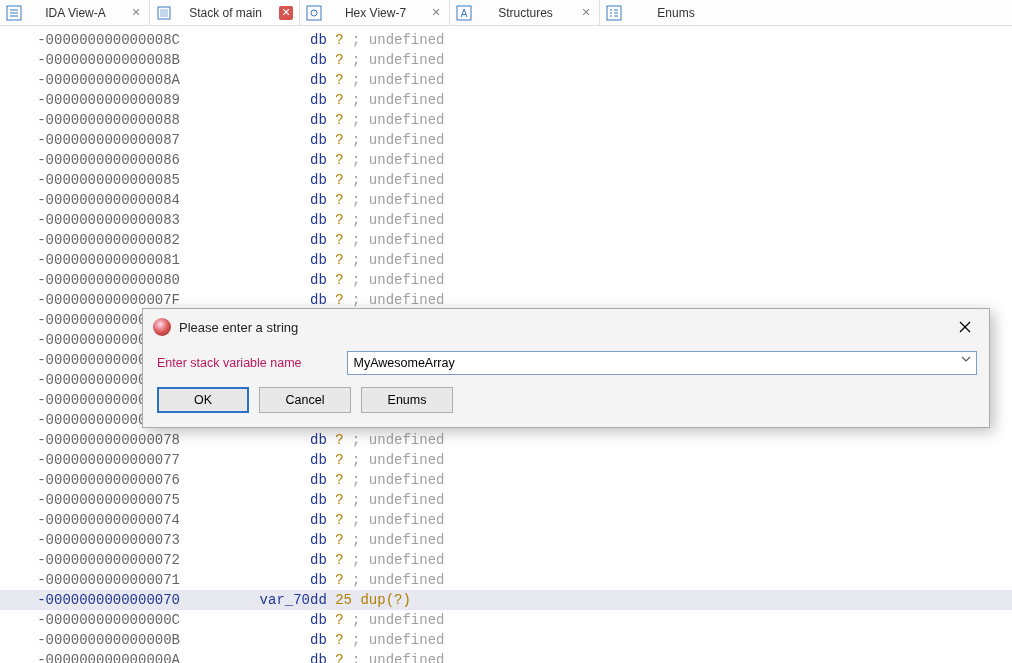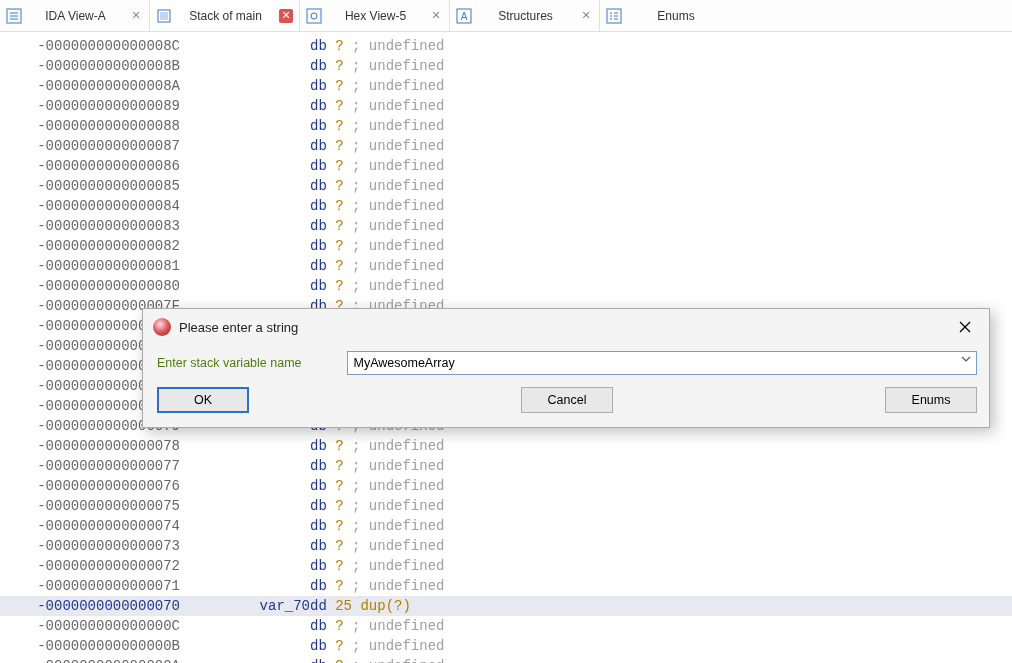--- a/index.html
+++ b/index.html
@@ -7,21 +7,21 @@
       font-family: "Consolas", "Courier New", monospace;
       font-size: 14px;
       background: #fff;
       width: 1012px;
       height: 663px;
       overflow: hidden;
       position: relative;
     }
     .tabs {
       display: flex;
-      height: 32px;
+      height: 26px;
       background: #fdfdfd;
       border-bottom: 1px solid #e0e0e0;
       font-family: "Segoe UI", Tahoma, sans-serif;
       font-size: 12px;
     }
     .tab {
       display: flex;
       align-items: center;
       padding: 0 6px;
       border-right: 1px solid #e0e0e0;
@@ -104,21 +104,21 @@
     .dialog-close svg { width: 12px; height: 12px; }
     .dialog-body {
       padding: 6px 12px 14px 14px;
     }
     .field-row {
       display: flex;
       align-items: center;
       gap: 8px;
       margin-bottom: 12px;
     }
-    .field-label { color: #4d7c0f; white-space: nowrap; }
+    .field-label { color: #be185d; white-space: nowrap; }
     .input-combo {
       flex: 1;
       position: relative;
       display: flex;
       align-items: flex-start;
       padding-left: 37px;
     }
     .input-combo input {
       width: 100%;
       height: 24px;
@@ -130,21 +130,21 @@
       outline: none;
     }
     .input-chevron {
       position: absolute;
       right: 6px;
       pointer-events: none;
       color: #555;
     }
     .button-row {
       display: flex;
-      justify-content: space-between;
+      justify-content: flex-start;
       gap: 10px;
     }
     .btn {
       width: 92px;
       height: 26px;
       border: 1px solid #adadad;
       background: #e8e8e8;
       font-family: "Segoe UI", sans-serif;
       font-size: 12.5px;
       cursor: pointer;
@@ -186,21 +186,21 @@
     <span class="tab-label">Stack of main</span>
     <span class="tab-close tab-close-red">✕</span>
   </div>
   <div class="tab">
     <span class="tab-icon">
       <svg viewBox="0 0 16 16">
           <rect x="1" y="1" width="14" height="14" fill="none" stroke="#3b78c4"></rect>
           <circle cx="8" cy="8" r="3" fill="none" stroke="#3b78c4"></circle>
         </svg>
     </span>
-    <span class="tab-label">Hex View-5</span>
+    <span class="tab-label">Hex View-7</span>
     <span class="tab-close">✕</span>
   </div>
   <div class="tab">
     <span class="tab-icon">
       <svg viewBox="0 0 16 16">
           <rect x="1" y="1" width="14" height="14" fill="none" stroke="#3b78c4"></rect>
           <text x="8" y="12" font-size="10" text-anchor="middle" fill="#3b78c4" font-family="sans-serif">A</text>
         </svg>
     </span>
     <span class="tab-label">Structures</span>

